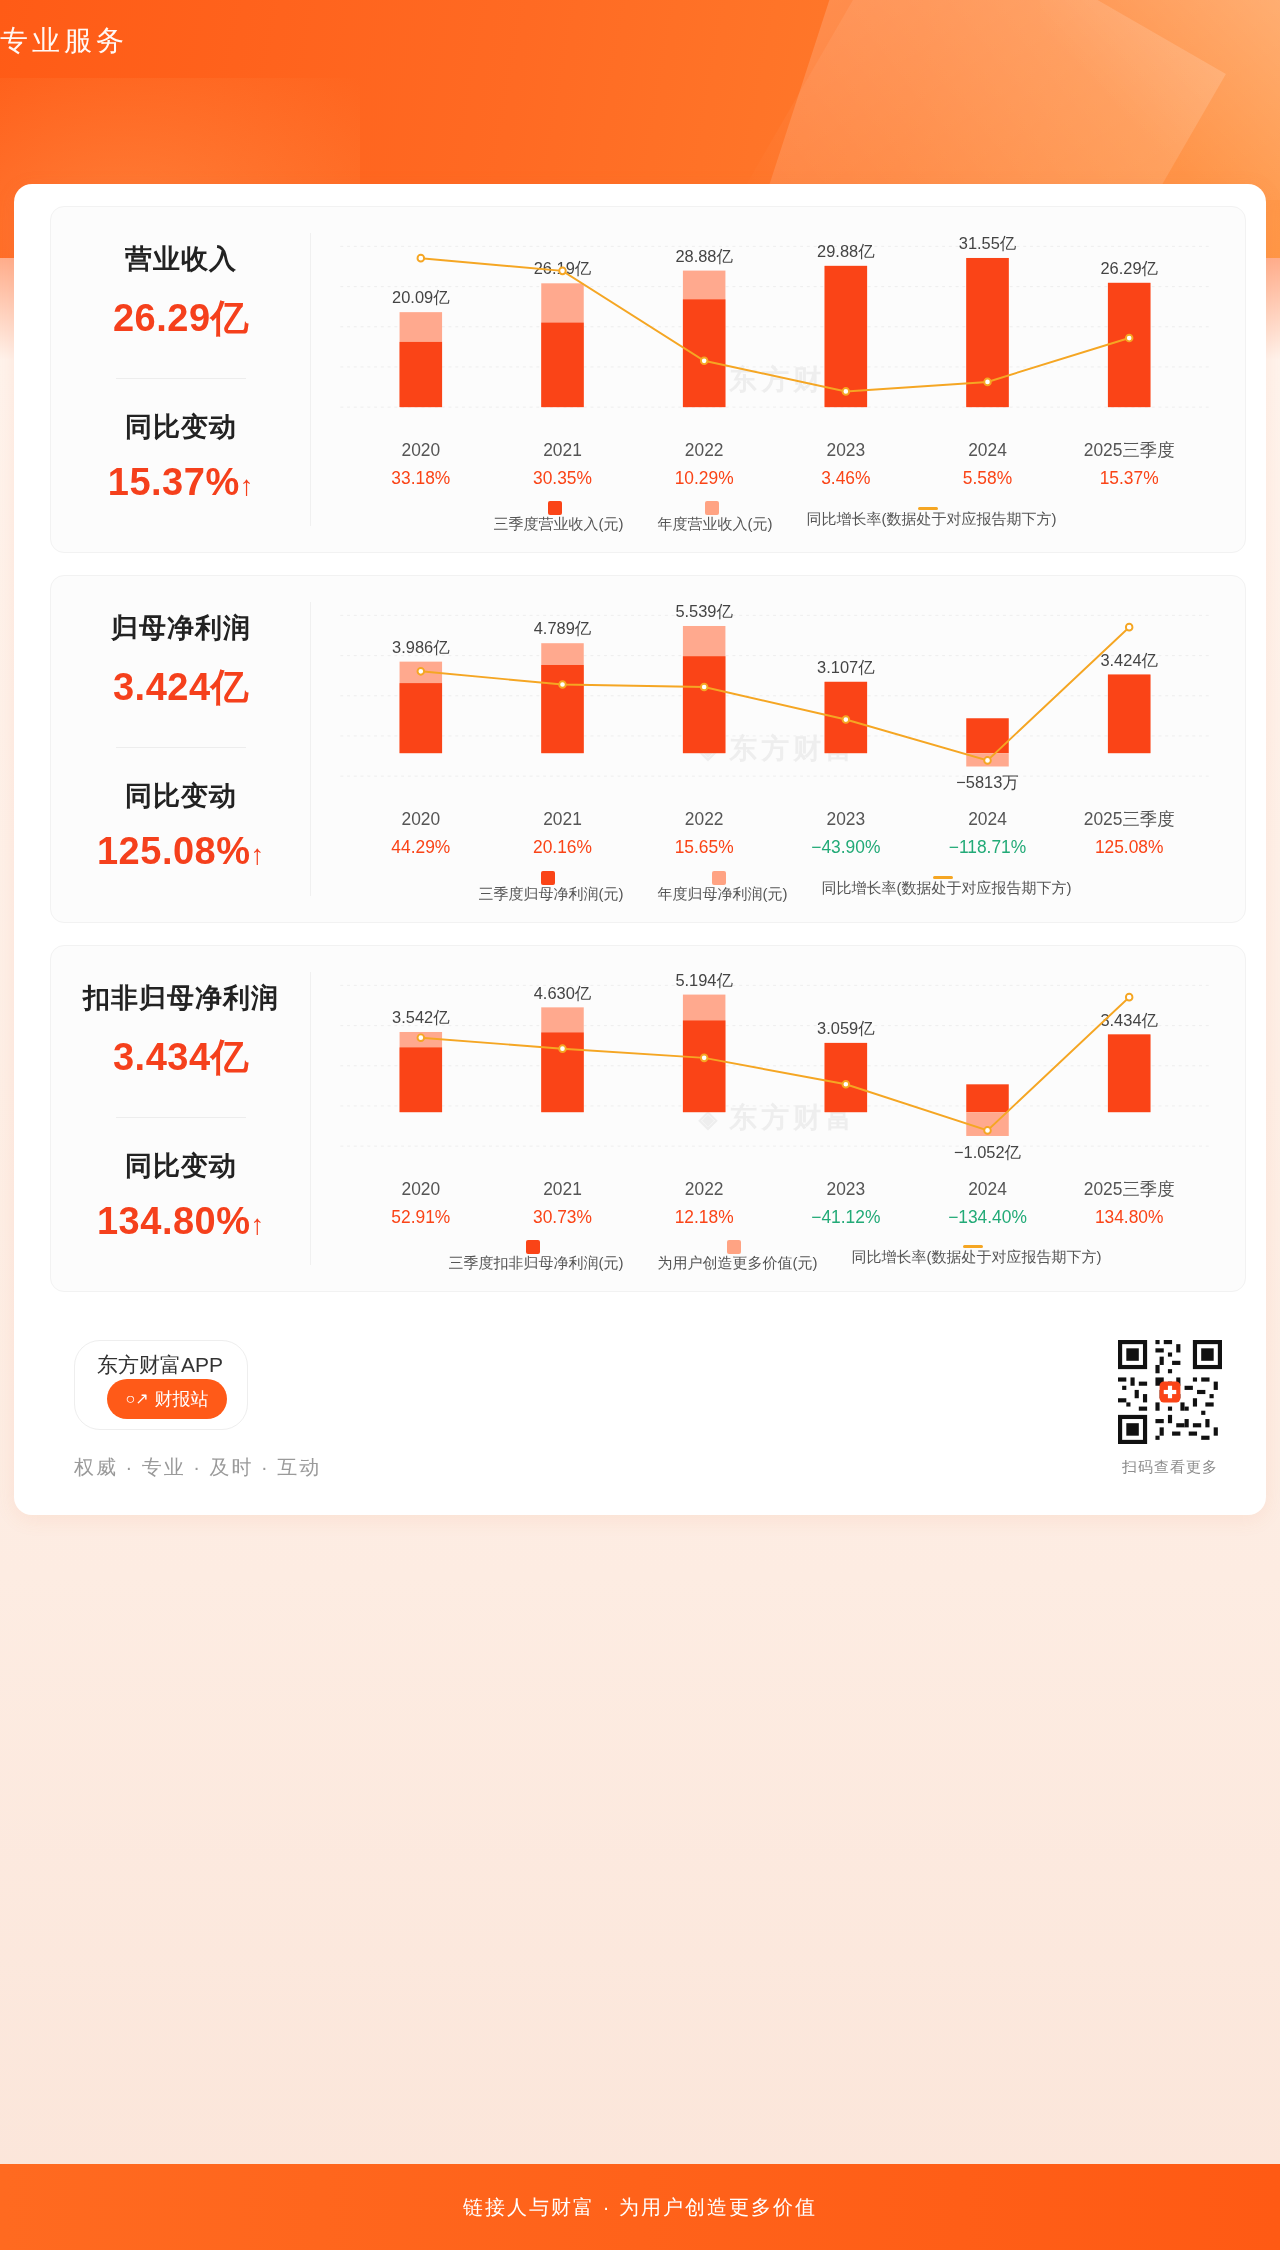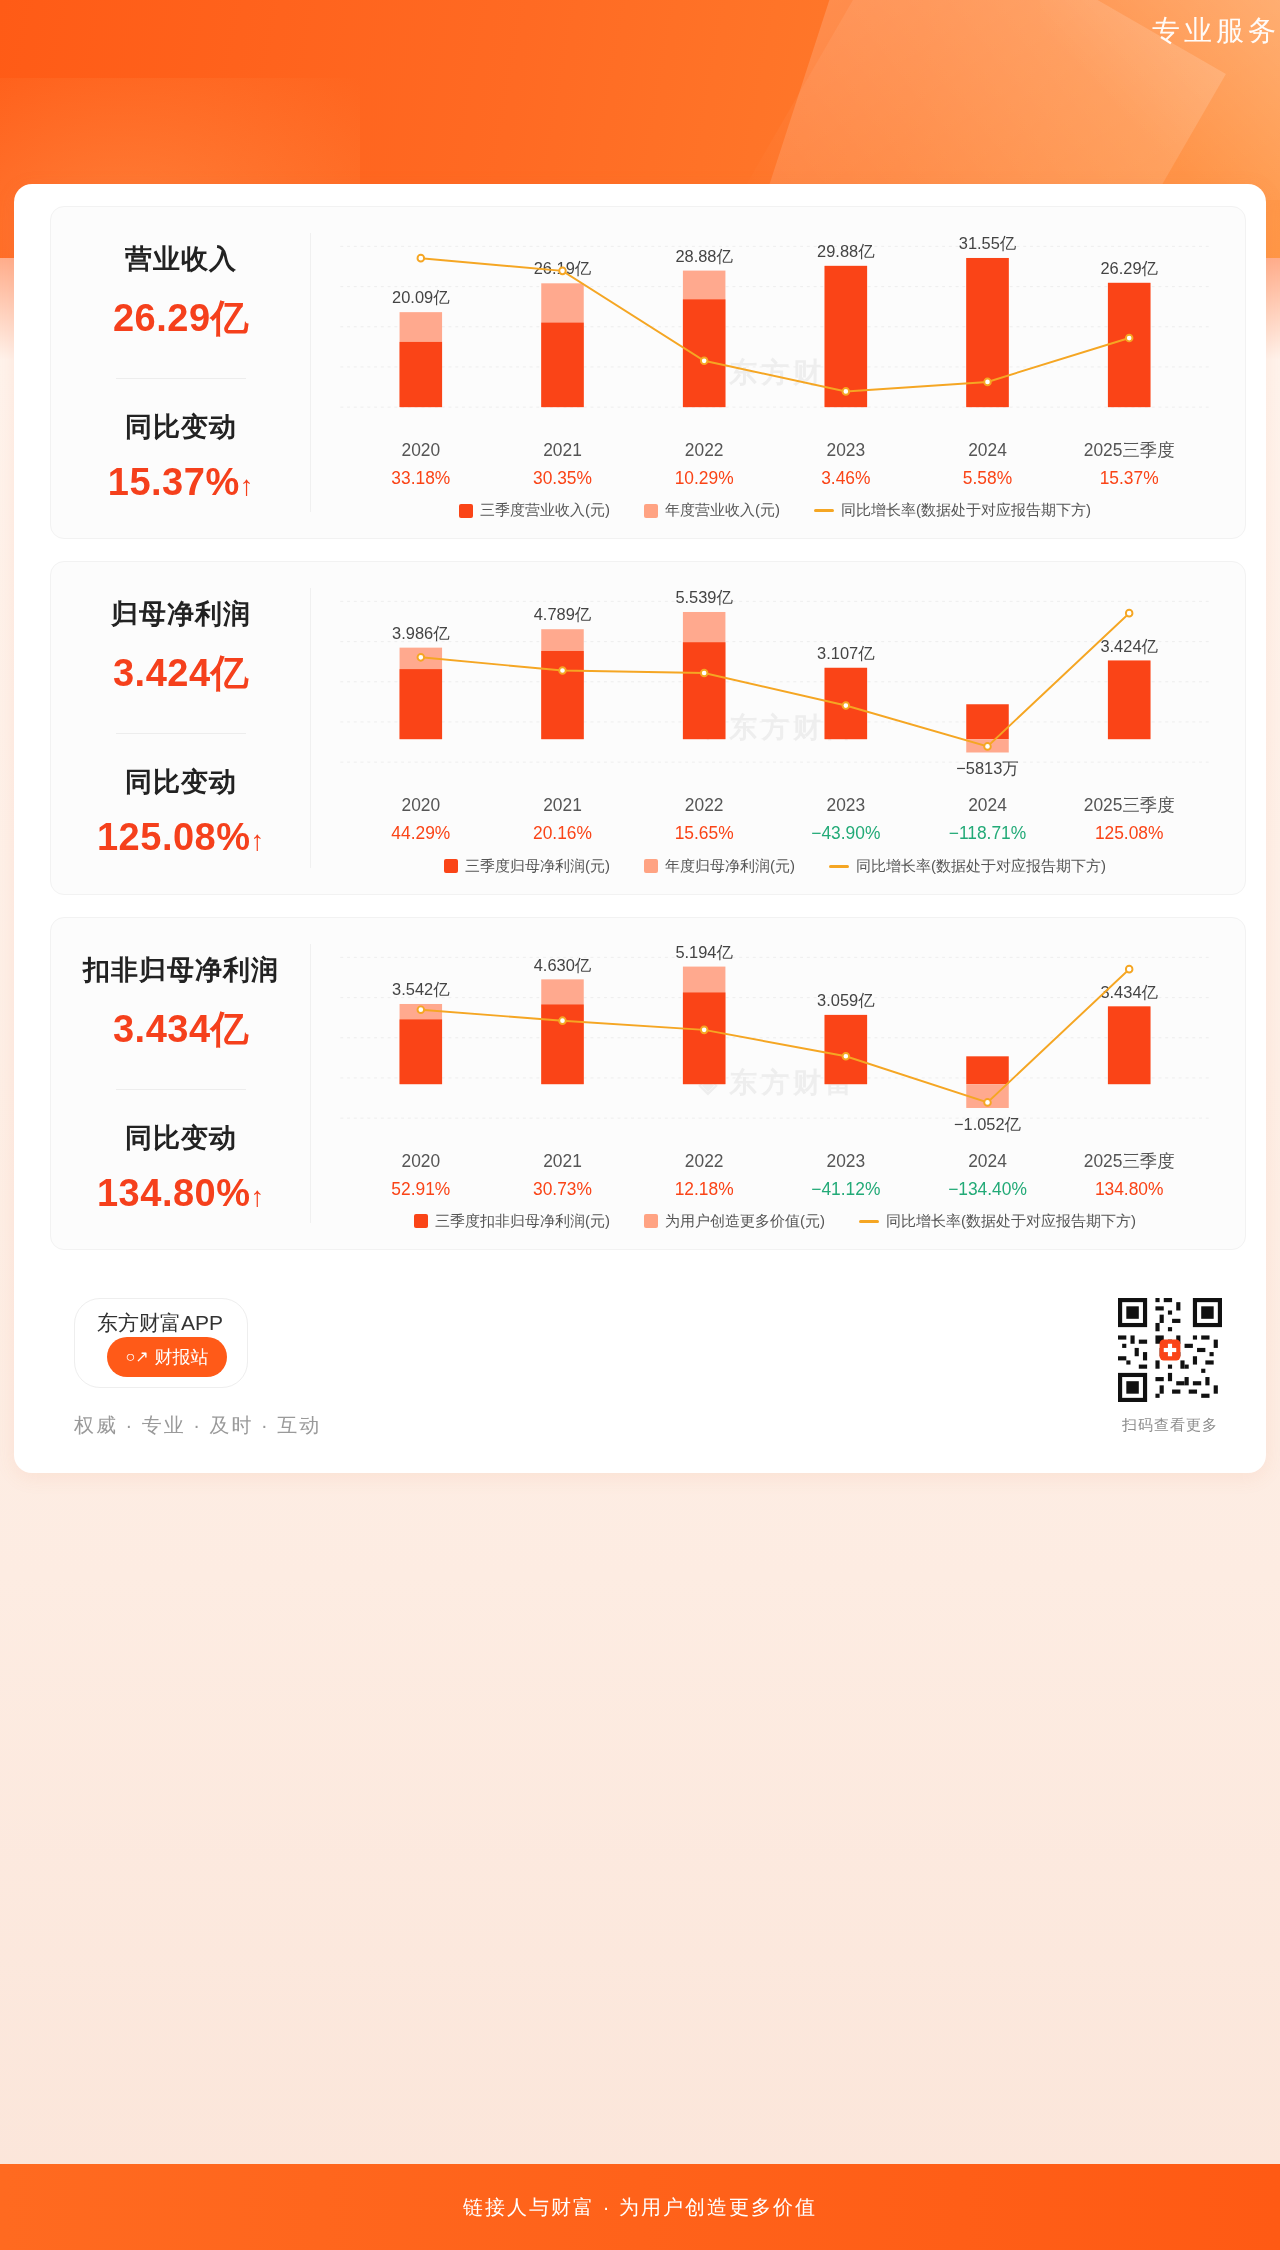--- a/index.html
+++ b/index.html
@@ -46,24 +46,24 @@
     text-align: center;
     color: #fff;
     font-size: 52px;
     font-weight: bold;
     letter-spacing: 2px;
     padding-top: 52px;
     text-shadow: 0 2px 6px rgba(180,50,0,0.25);
   }
   .subtitle {
     position: relative;
-    text-align: right;
+    text-align: left;
     color: #fff;
     font-size: 28px;
-    margin-top: 12px;
+    margin-top: 22px;
     letter-spacing: 4px;
     opacity: 0.96;
   }
   
   .body-card {
     position: absolute;
     left: 14px; top: 184px;
     width: 1252px;
     background: #fff;
     border-radius: 18px;
@@ -130,21 +130,21 @@
   .chart-svg { display: block; width: 100%; }
   .legend {
     display: flex;
     justify-content: center;
     align-items: center;
     flex-wrap: wrap;
     gap: 34px;
     margin-top: 6px;
     padding-bottom: 6px;
   }
-  .legend-item { display: flex; align-items: center; font-size: 15px; color: #555; }
+  .legend-item { display: flex; align-items: center; font-size: 15px; color: #555; flex-direction: column; }
   .legend-swatch { width: 14px; height: 14px; margin-right: 7px; border-radius: 2px; }
   .legend-line { width: 20px; height: 3px; margin-right: 7px; border-radius: 2px; }
   
   .card-footer {
     display: flex;
     align-items: flex-start;
     justify-content: space-between;
     padding: 26px 24px 34px 24px;
   }
   .app-pill {

